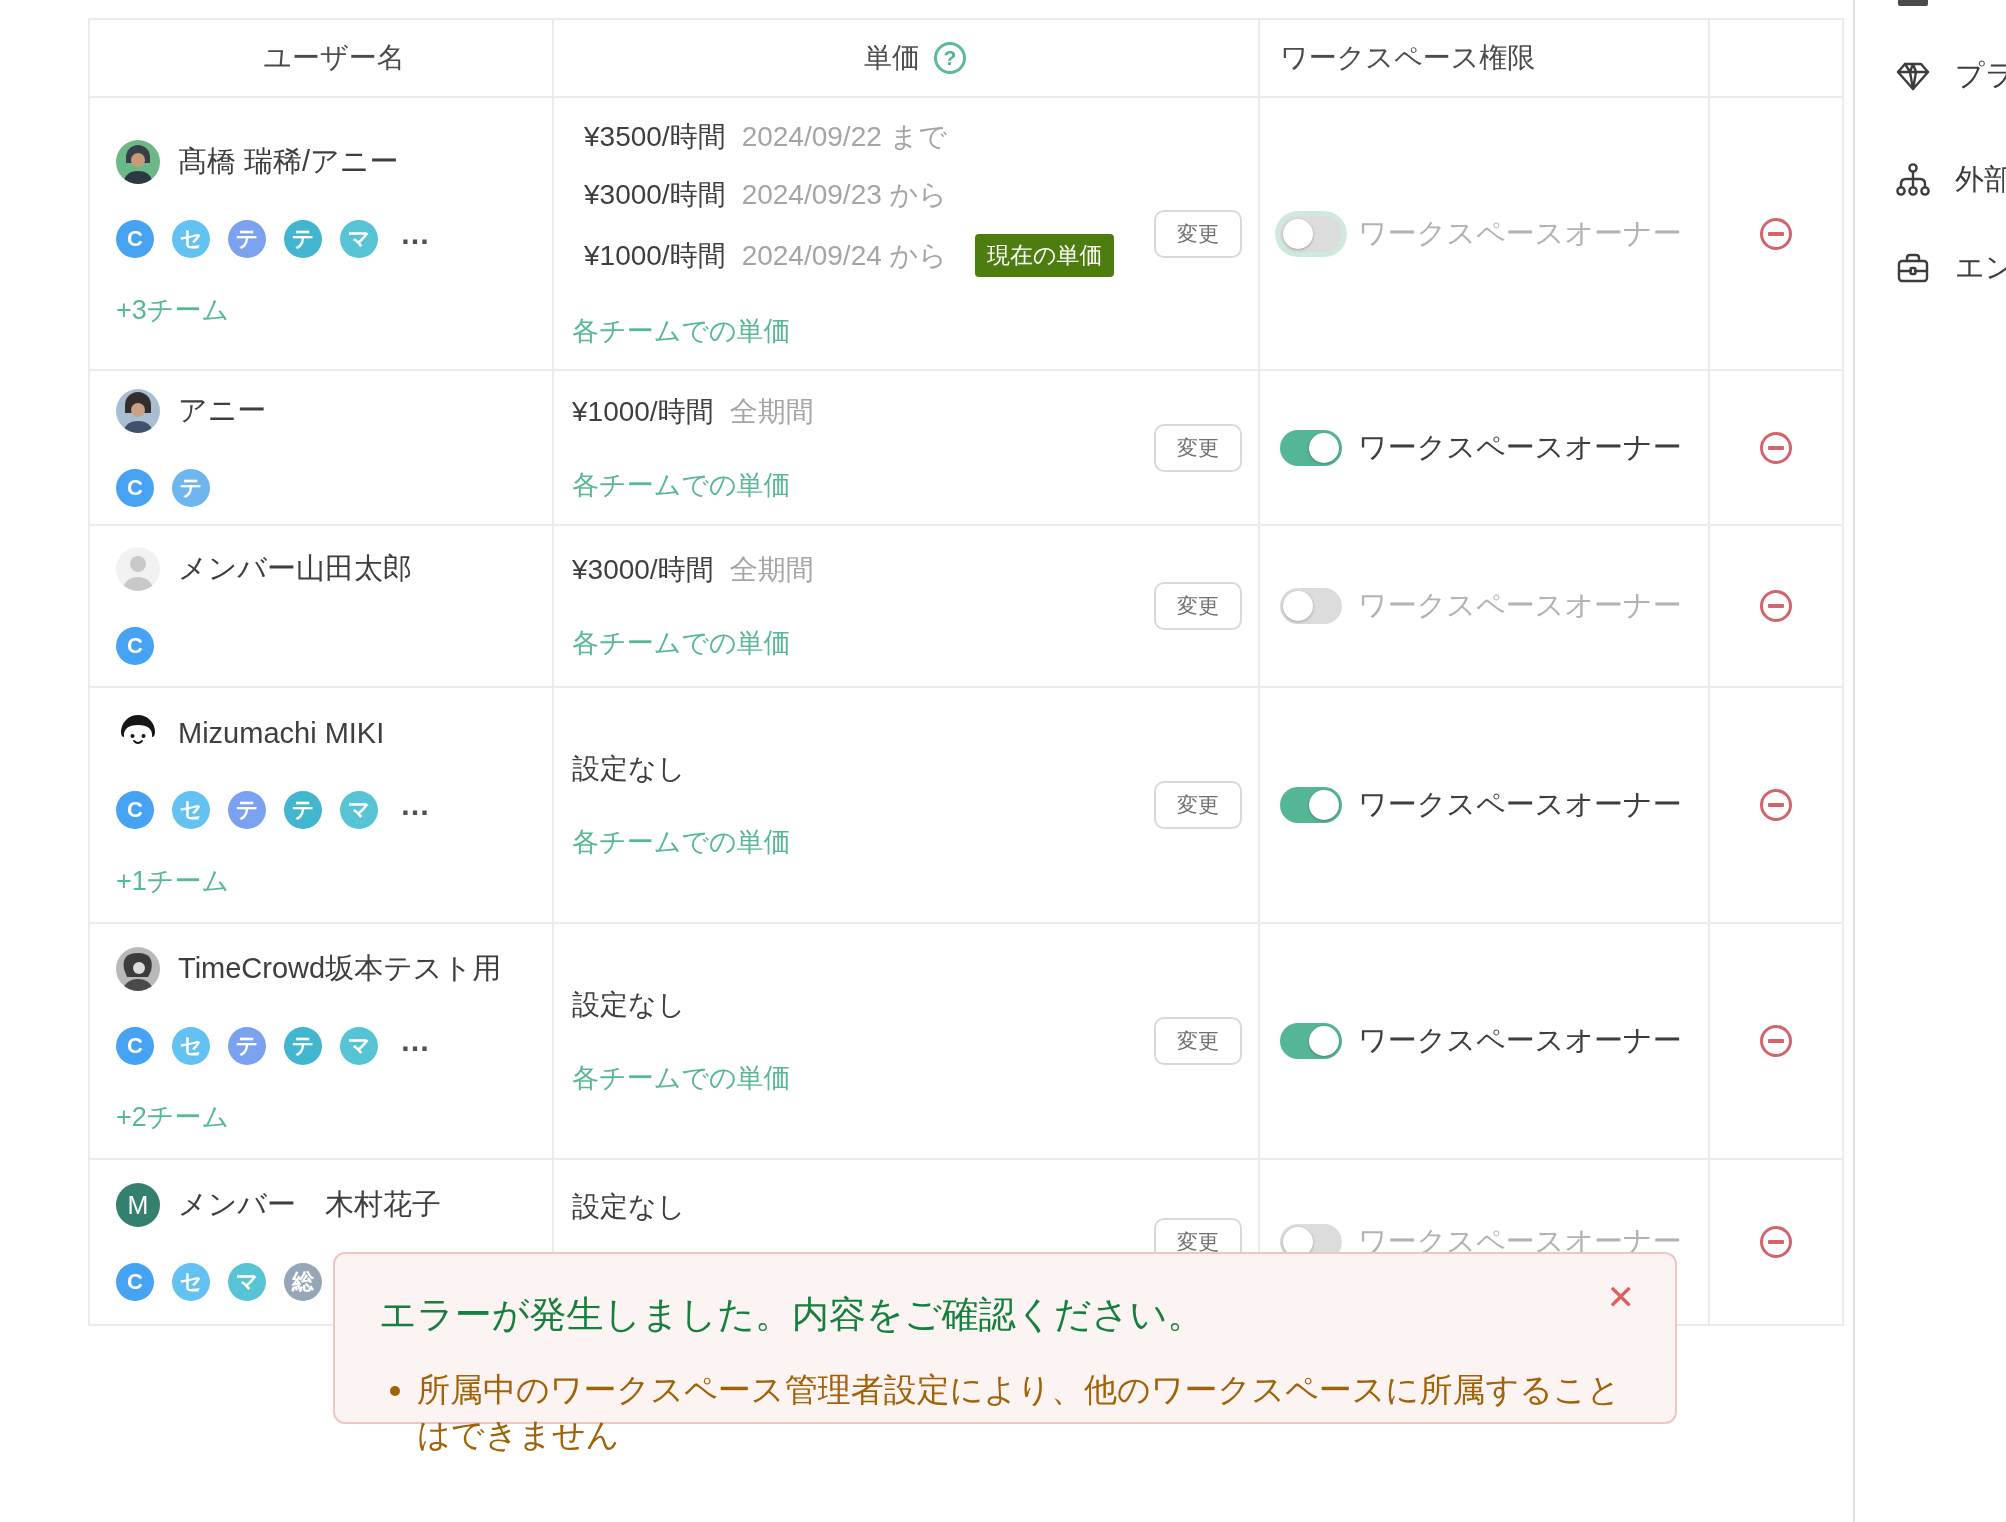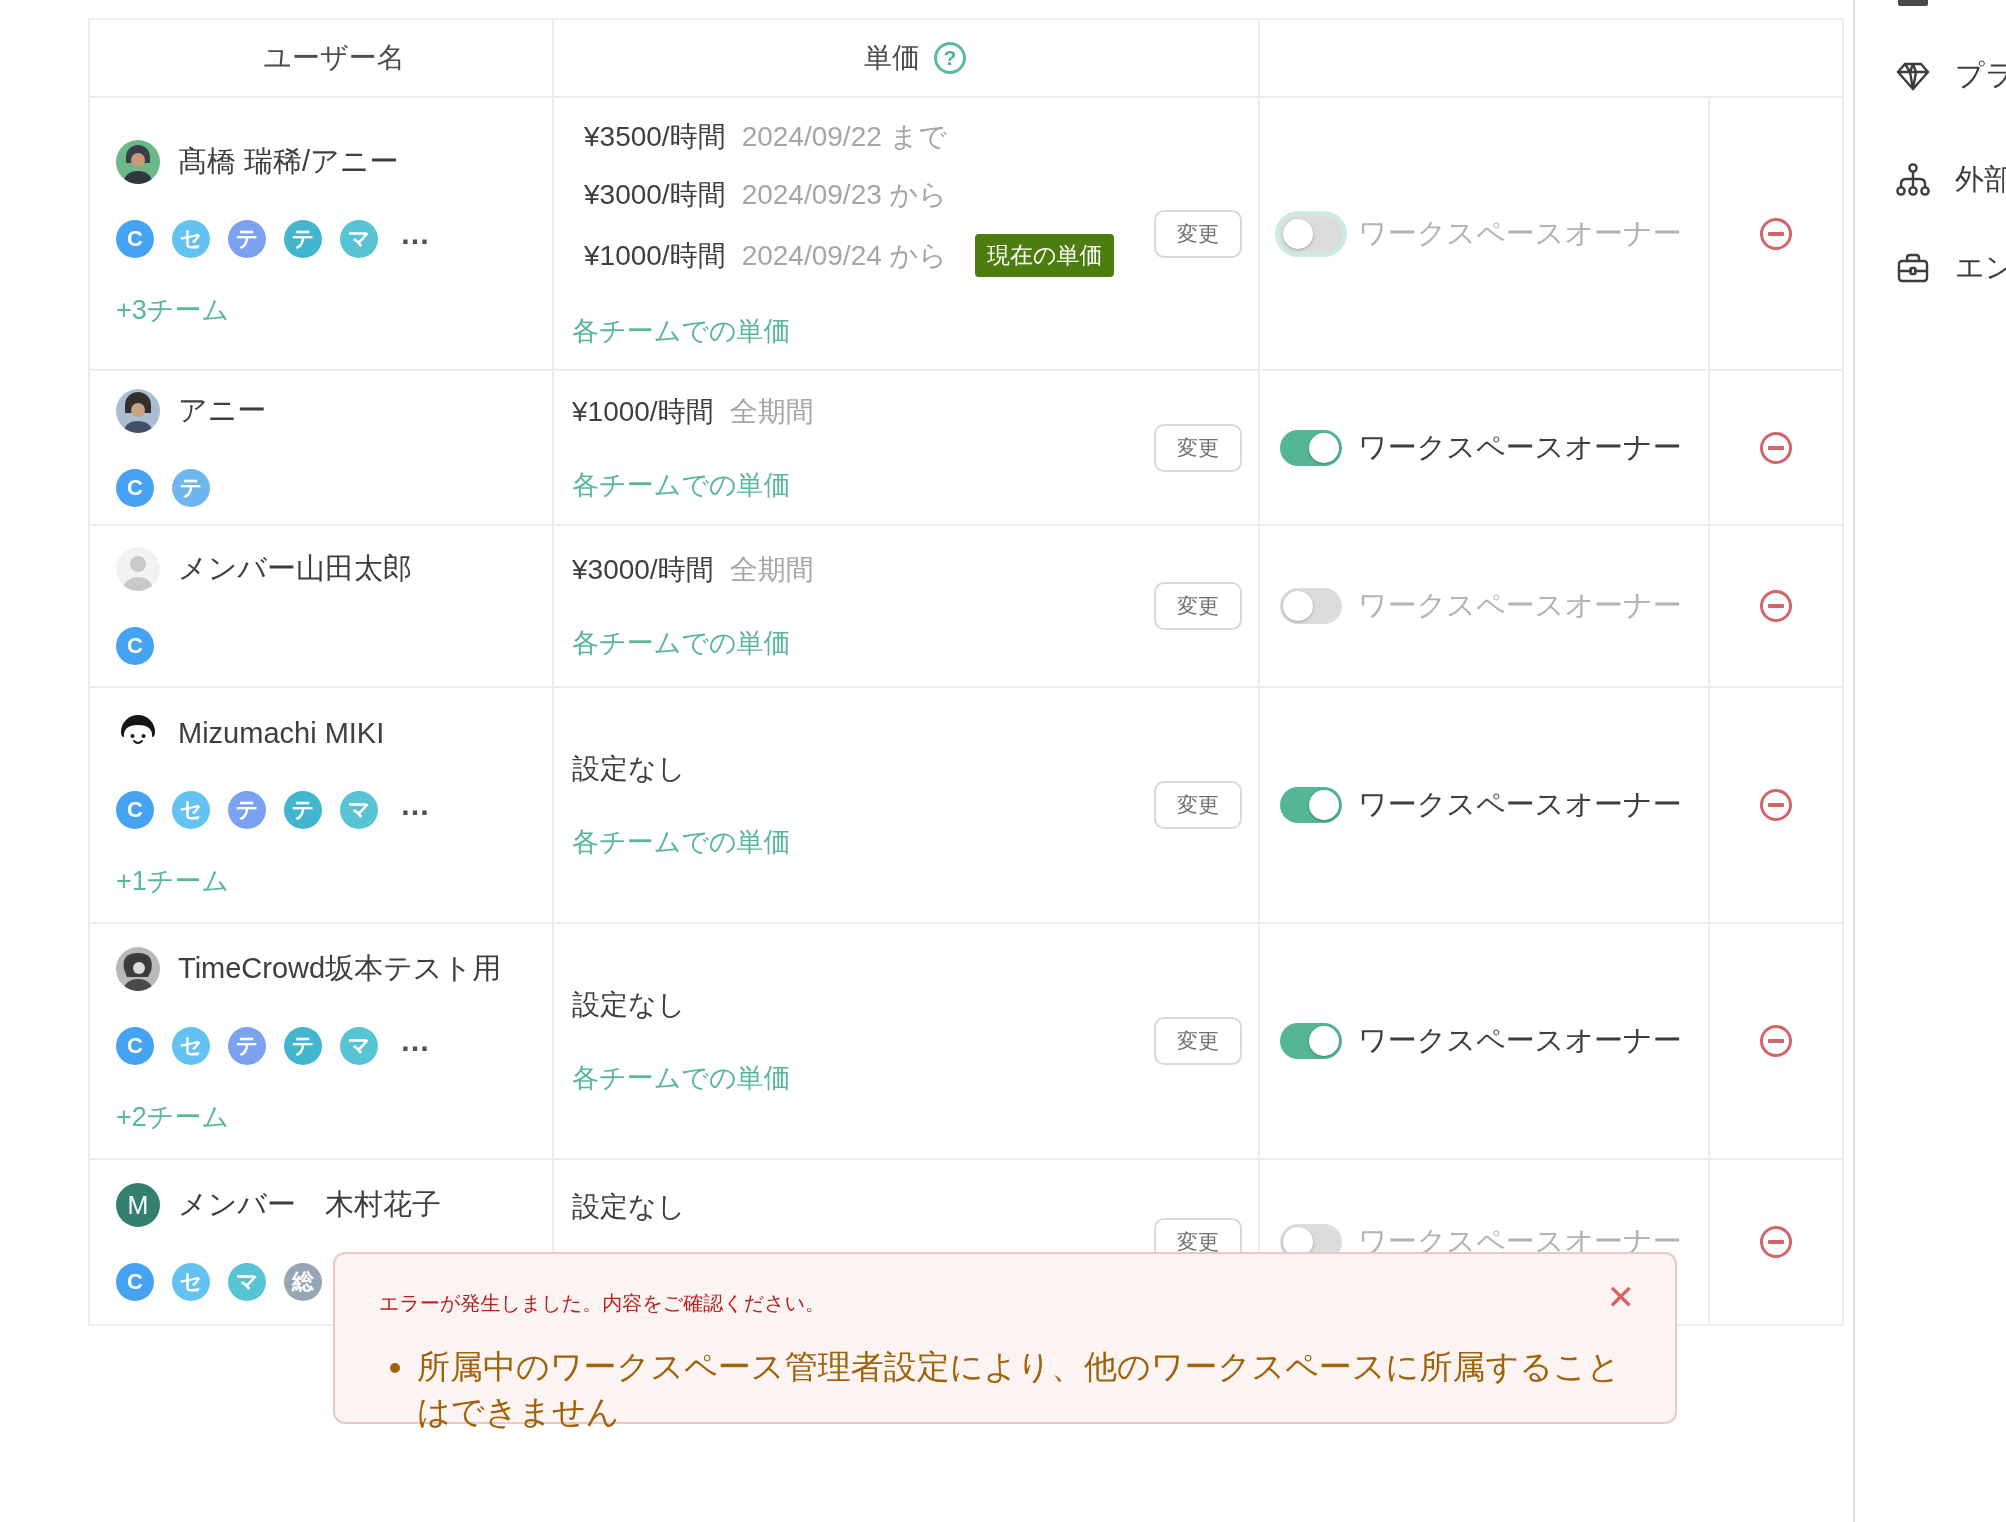--- a/index.html
+++ b/index.html
@@ -59,21 +59,21 @@
   .perm-label { font-size:29px; color:#b3b3b3; white-space:nowrap; }
   .c3.on .perm-label { color:#3e3e3e; }
 
   .remove { width:32px; height:32px; border:3px solid #d2646c; border-radius:50%;
             display:flex; align-items:center; justify-content:center; cursor:pointer; flex:none; }
   .remove::after { content:""; width:16px; height:4px; background:#d2646c; border-radius:1px; }
 
   
   .alert { position:absolute; left:333px; top:1252px; width:1344px; height:172px; z-index:5;
            background:#fcf4f3; border:2px solid #eec6c4; border-radius:12px; padding:36px 44px 0 44px; }
-  .alert-title { font-size:20px; color:#b91c1c; }
+  .alert-title { font-size:37px; color:#15803d; }
   .alert-close { position:absolute; right:40px; top:26px; font-size:34px; color:#de5f5f; cursor:pointer;
                  background:none; border:none; font-family:inherit; line-height:1; }
   .alert ul { margin:28px 0 0 0; padding-left:38px; }
   .alert li { font-size:33px; color:#a16207; }
 
   
   .v-divider { position:absolute; left:1853px; top:0; width:2px; height:1522px; background:#e0e0e0; }
   .side-item { position:absolute; left:1893px; display:flex; align-items:center; gap:22px; cursor:pointer; }
   .side-item .label { font-size:29px; color:#3c3c3c; white-space:nowrap; }
   .side-icon svg { display:block; }
@@ -87,20 +87,23 @@
   <div class="table-wrap">
 
     <div class="thead">
       <div class="cell c1">
           <span>ユーザー名</span>
         </div>
       <div class="cell c2" style="flex-direction:row;align-items:center;">
         <span>単価</span>
         <span class="help">?</span>
       </div>
+      <div class="cell c3">
+          <span>ワークスペース権限</span>
+        </div>
       <div class="cell c4"></div>
     </div>
 
     <div class="trow h1">
       <div class="cell c1">
         <div class="user-top">
           <span class="avatar">
             <svg width="44" height="44" viewBox="0 0 44 44">
                 <rect width="44" height="44" fill="#6db887"></rect>
                 <path d="M10 17a12 12 0 0 1 24 0v6H10z" fill="#374049"></path>

